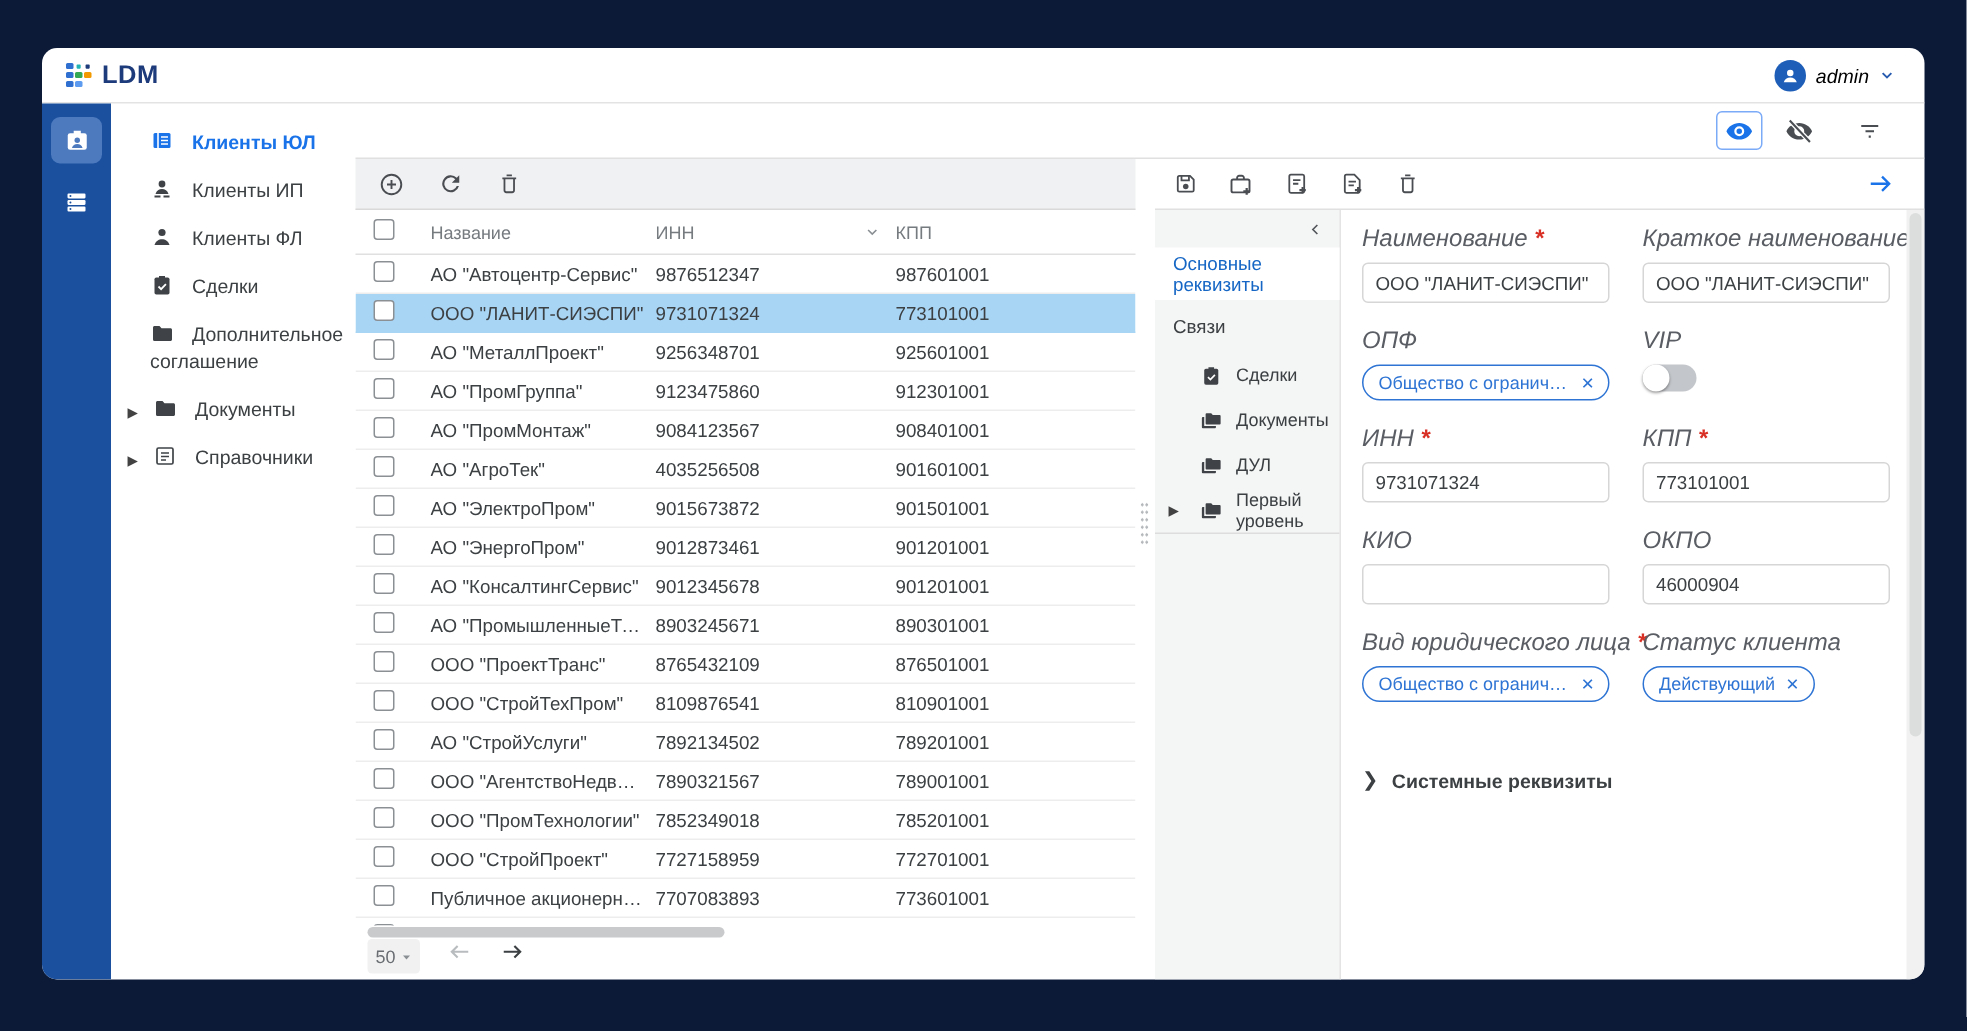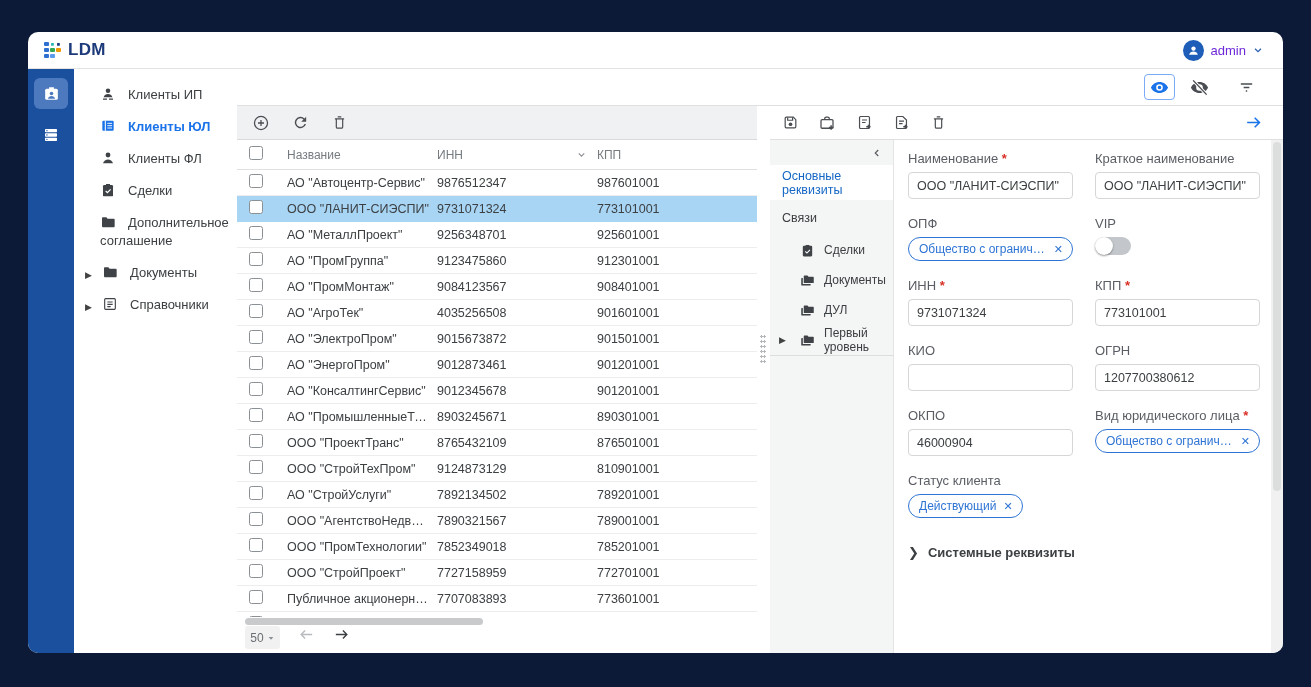--- a/index.html
+++ b/index.html
@@ -17,21 +17,21 @@
   }
   
   .topbar { height:37px; flex:0 0 37px; border-bottom:1px solid #e3e3e3;
     display:flex; align-items:center; justify-content:space-between; padding:0 20px 0 16px; }
   .brand { display:flex; align-items:center; gap:7px; }
   .brand-mosaic { width:17px; height:17px; display:grid; grid-template-columns:repeat(3,1fr); grid-template-rows:repeat(3,1fr); gap:1.5px; }
   .brand-mosaic i { border-radius:1px; }
   .brand-text { font-size:17px; font-weight:700; color:#1d3a7a; letter-spacing:.3px; }
   .userbox { display:flex; align-items:center; gap:7px; cursor:pointer; }
   .avatar { width:21px; height:21px; border-radius:50%; background:#1e5eb8; display:flex; align-items:center; justify-content:center; }
-  .user-name { font-size:13px; color:#6d28d9; }
+  .user-name { font-size:13px; color:#000000;font-style:italic; }
   
   .app-body { flex:1; display:flex; min-height:0; }
   .rail { width:46px; flex:0 0 46px; background:#1b509e; padding-top:9px;
     display:flex; flex-direction:column; align-items:center; gap:10px; }
   .rail-btn { width:34px; height:31px; border-radius:6px; display:flex; align-items:center; justify-content:center; cursor:pointer; }
   .rail-btn.active { background:#4d7abf; }
   .sidebar { width:163px; flex:0 0 163px; padding-top:10px; overflow:hidden; }
   .side-item { position:relative; padding:7px 8px 7px 26px; font-size:13px; line-height:18px; color:#3c4043; cursor:pointer; }
   .side-item .sicon { display:inline-block; width:16px; height:16px; vertical-align:-3px; margin-right:12px; }
   .side-item.active { color:#1a73e8; font-weight:700; }
@@ -88,21 +88,21 @@
   .dlink { height:30px; display:flex; align-items:center; gap:9px; padding-left:30px; color:#3c4043; font-size:12px; cursor:pointer; position:relative; }
   .dlink .exp { position:absolute; left:9px; font-size:9px; color:#424242; }
   .dlink .sicon { width:15px; height:15px; flex:0 0 15px; }
   .dtabs-sep { border-bottom:1px solid #ddd; }
   
   .form { flex:1; padding:11px 26px 0 14px; position:relative; overflow:hidden; }
   .vscroll { position:absolute; right:0; top:0; bottom:0; width:12px; background:#f1f1f1; }
   .vscroll .thumb { position:absolute; left:2px; right:2px; top:2px; height:68%; background:#dcdddd; border-radius:4px; }
   .fgrid { display:grid; grid-template-columns:165px 165px; column-gap:22px; }
   .field { margin-bottom:17px; }
-  .flabel { font-size:13px; color:#5a5e64; margin-bottom:6px; white-space:nowrap; }
+  .flabel { font-size:16px; color:#5a5e64; margin-bottom:6px; white-space:nowrap;font-style:italic; }
   .req::after { content:" *"; color:#d93025; font-weight:700; }
   .finput { width:165px; height:27px; border:1px solid #d6d6d6; border-radius:4px; background:#fff;
     font-size:12.5px; color:#3c4043; padding:0 8px; display:flex; align-items:center; white-space:nowrap; overflow:hidden; }
   .chip { display:inline-flex; align-items:center; max-width:165px; height:24px; border:1.5px solid #2e74d4; border-radius:13px;
     color:#2e74d4; font-size:12px; padding:0 9px 0 10px; gap:7px; cursor:default; }
   .chip .chip-text { white-space:nowrap; overflow:hidden; text-overflow:ellipsis; }
   .chip .chip-x { font-size:11px; font-weight:700; cursor:pointer; flex:0 0 auto; }
   .toggle { position:relative; width:36px; height:18px; margin-top:4px; cursor:pointer; }
   .toggle .track { position:absolute; inset:0; background:#c3c6ca; border-radius:9px; }
   .toggle .knob { position:absolute; left:0; top:0; width:18px; height:18px; background:#fff; border-radius:50%;
@@ -167,37 +167,37 @@
           <g fill="#1b509e">
             <circle cx="6.6" cy="6.2" r=".9"></circle>
               <circle cx="6.6" cy="12" r=".9"></circle>
               <circle cx="6.6" cy="17.8" r=".9"></circle>
           </g>
         </svg>
       </div>
     </div>
 
     <div class="sidebar">
+      <div class="side-item active">
+        <span class="sicon">
+          <svg width="16" height="16" viewBox="0 0 24 24">
+              <rect x="3.5" y="4" width="17" height="15" rx="1.5" fill="#1a73e8"></rect>
+              <path d="M8 4v15" stroke="#fff" stroke-width="1.6"></path>
+              <path d="M11 8h7M11 11.5h7M11 15h7" stroke="#fff" stroke-width="1.4"></path>
+            </svg>
+        </span><span>Клиенты ЮЛ</span>
+      </div>
       <div class="side-item">
         <span class="sicon">
           <svg width="16" height="16" viewBox="0 0 24 24" fill="#3f4347">
               <circle cx="12" cy="7" r="3.4"></circle>
               <path d="M5.5 17c.9-3.4 3.6-5 6.5-5s5.6 1.6 6.5 5z"></path>
               <path d="M4.5 18.6h6v2h-6zM13.5 18.6h6v2h-6z"></path>
             </svg>
         </span><span>Клиенты ИП</span>
-      </div>
-      <div class="side-item active">
-        <span class="sicon">
-          <svg width="16" height="16" viewBox="0 0 24 24">
-              <rect x="3.5" y="4" width="17" height="15" rx="1.5" fill="#1a73e8"></rect>
-              <path d="M8 4v15" stroke="#fff" stroke-width="1.6"></path>
-              <path d="M11 8h7M11 11.5h7M11 15h7" stroke="#fff" stroke-width="1.4"></path>
-            </svg>
-        </span><span>Клиенты ЮЛ</span>
       </div>
       <div class="side-item">
         <span class="sicon">
           <svg width="16" height="16" viewBox="0 0 24 24" fill="#3f4347">
               <circle cx="12" cy="7.5" r="3.6"></circle>
               <path d="M4.5 20c1-4 4.3-5.8 7.5-5.8s6.5 1.8 7.5 5.8z"></path>
             </svg>
         </span><span>Клиенты ФЛ</span>
       </div>
       <div class="side-item">
@@ -355,21 +355,21 @@
               </div>
               <div class="trow">
                 <div class="c-check"><span class="checkbox"></span></div>
                 <div class="c-name">ООО "ПроектТранс"</div>
                 <div class="c-inn">8765432109</div>
                 <div class="c-kpp">876501001</div>
               </div>
               <div class="trow">
                 <div class="c-check"><span class="checkbox"></span></div>
                 <div class="c-name">ООО "СтройТехПром"</div>
-                <div class="c-inn">9124873129</div>
+                <div class="c-inn">8109876541</div>
                 <div class="c-kpp">810901001</div>
               </div>
               <div class="trow">
                 <div class="c-check"><span class="checkbox"></span></div>
                 <div class="c-name">АО "СтройУслуги"</div>
                 <div class="c-inn">7892134502</div>
                 <div class="c-kpp">789201001</div>
               </div>
               <div class="trow">
                 <div class="c-check"><span class="checkbox"></span></div>
@@ -555,24 +555,20 @@
                 </div>
                 <div class="field">
                   <div class="flabel req">КПП</div>
                   <div class="finput">773101001</div>
                 </div>
 
                 <div class="field">
                   <div class="flabel">КИО</div>
                   <div class="finput"></div>
                 </div>
-                <div class="field">
-                  <div class="flabel">ОГРН</div>
-                  <div class="finput">1207700380612</div>
-                </div>
 
                 <div class="field">
                   <div class="flabel">ОКПО</div>
                   <div class="finput">46000904</div>
                 </div>
                 <div class="field">
                   <div class="flabel req">Вид юридического лица</div>
                   <span class="chip">
                     <span class="chip-text">Общество с ограниченной ...</span>
                     <span class="chip-x">✕</span>

